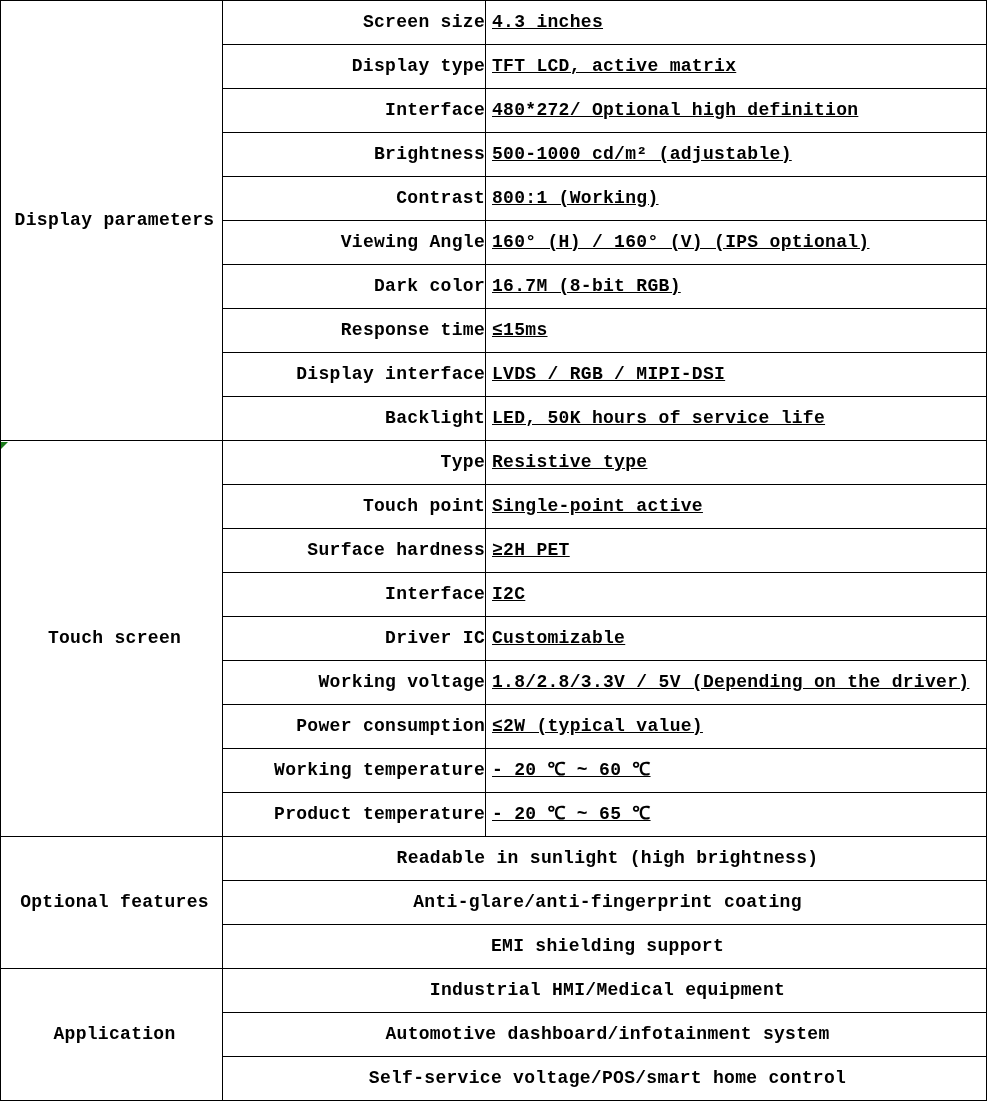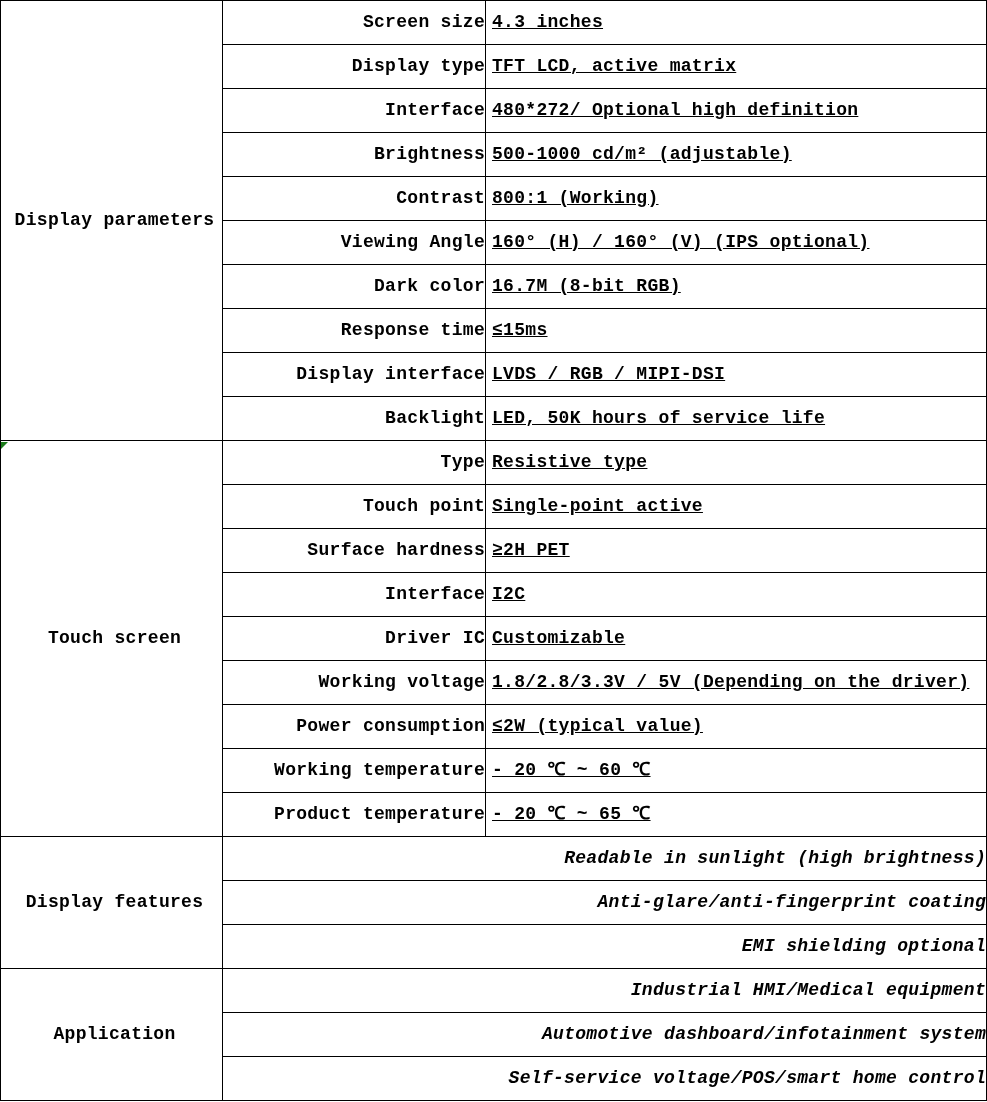--- a/index.html
+++ b/index.html
@@ -43,23 +43,22 @@
     padding: 0;
   }
   td.param-label {
     text-align: right;
   }
   td.param-value {
     text-align: left;
     text-decoration: underline;
   }
   td.feature {
-    text-align: right;
+    text-align: center;
     padding: 0;
-    font-style: italic;
   }
   .corner-marker {
     position: absolute;
     left: 1px;
     top: 442px;
     width: 0;
     height: 0;
     border-top: 7px solid var(--marker, #1a7a1a);
     border-right: 7px solid transparent;
     pointer-events: none;
@@ -151,28 +150,28 @@
     <tr>
       <td class="param-label">Working temperature</td>
       <td class="param-value">- 20 ℃ ~ 60 ℃</td>
     </tr>
     <tr>
       <td class="param-label">Product temperature</td>
       <td class="param-value">- 20 ℃ ~ 65 ℃</td>
     </tr>
 
     <tr>
-      <td class="section-title" rowspan="3">Display features</td>
+      <td class="section-title" rowspan="3">Optional features</td>
       <td class="feature" colspan="2">Readable in sunlight (high brightness)</td>
     </tr>
     <tr>
       <td class="feature" colspan="2">Anti-glare/anti-fingerprint coating</td>
     </tr>
     <tr>
-      <td class="feature" colspan="2">EMI shielding optional</td>
+      <td class="feature" colspan="2">EMI shielding support</td>
     </tr>
 
     <tr>
       <td class="section-title" rowspan="3">Application</td>
       <td class="feature" colspan="2">Industrial HMI/Medical equipment</td>
     </tr>
     <tr>
       <td class="feature" colspan="2">Automotive dashboard/infotainment system</td>
     </tr>
     <tr>

